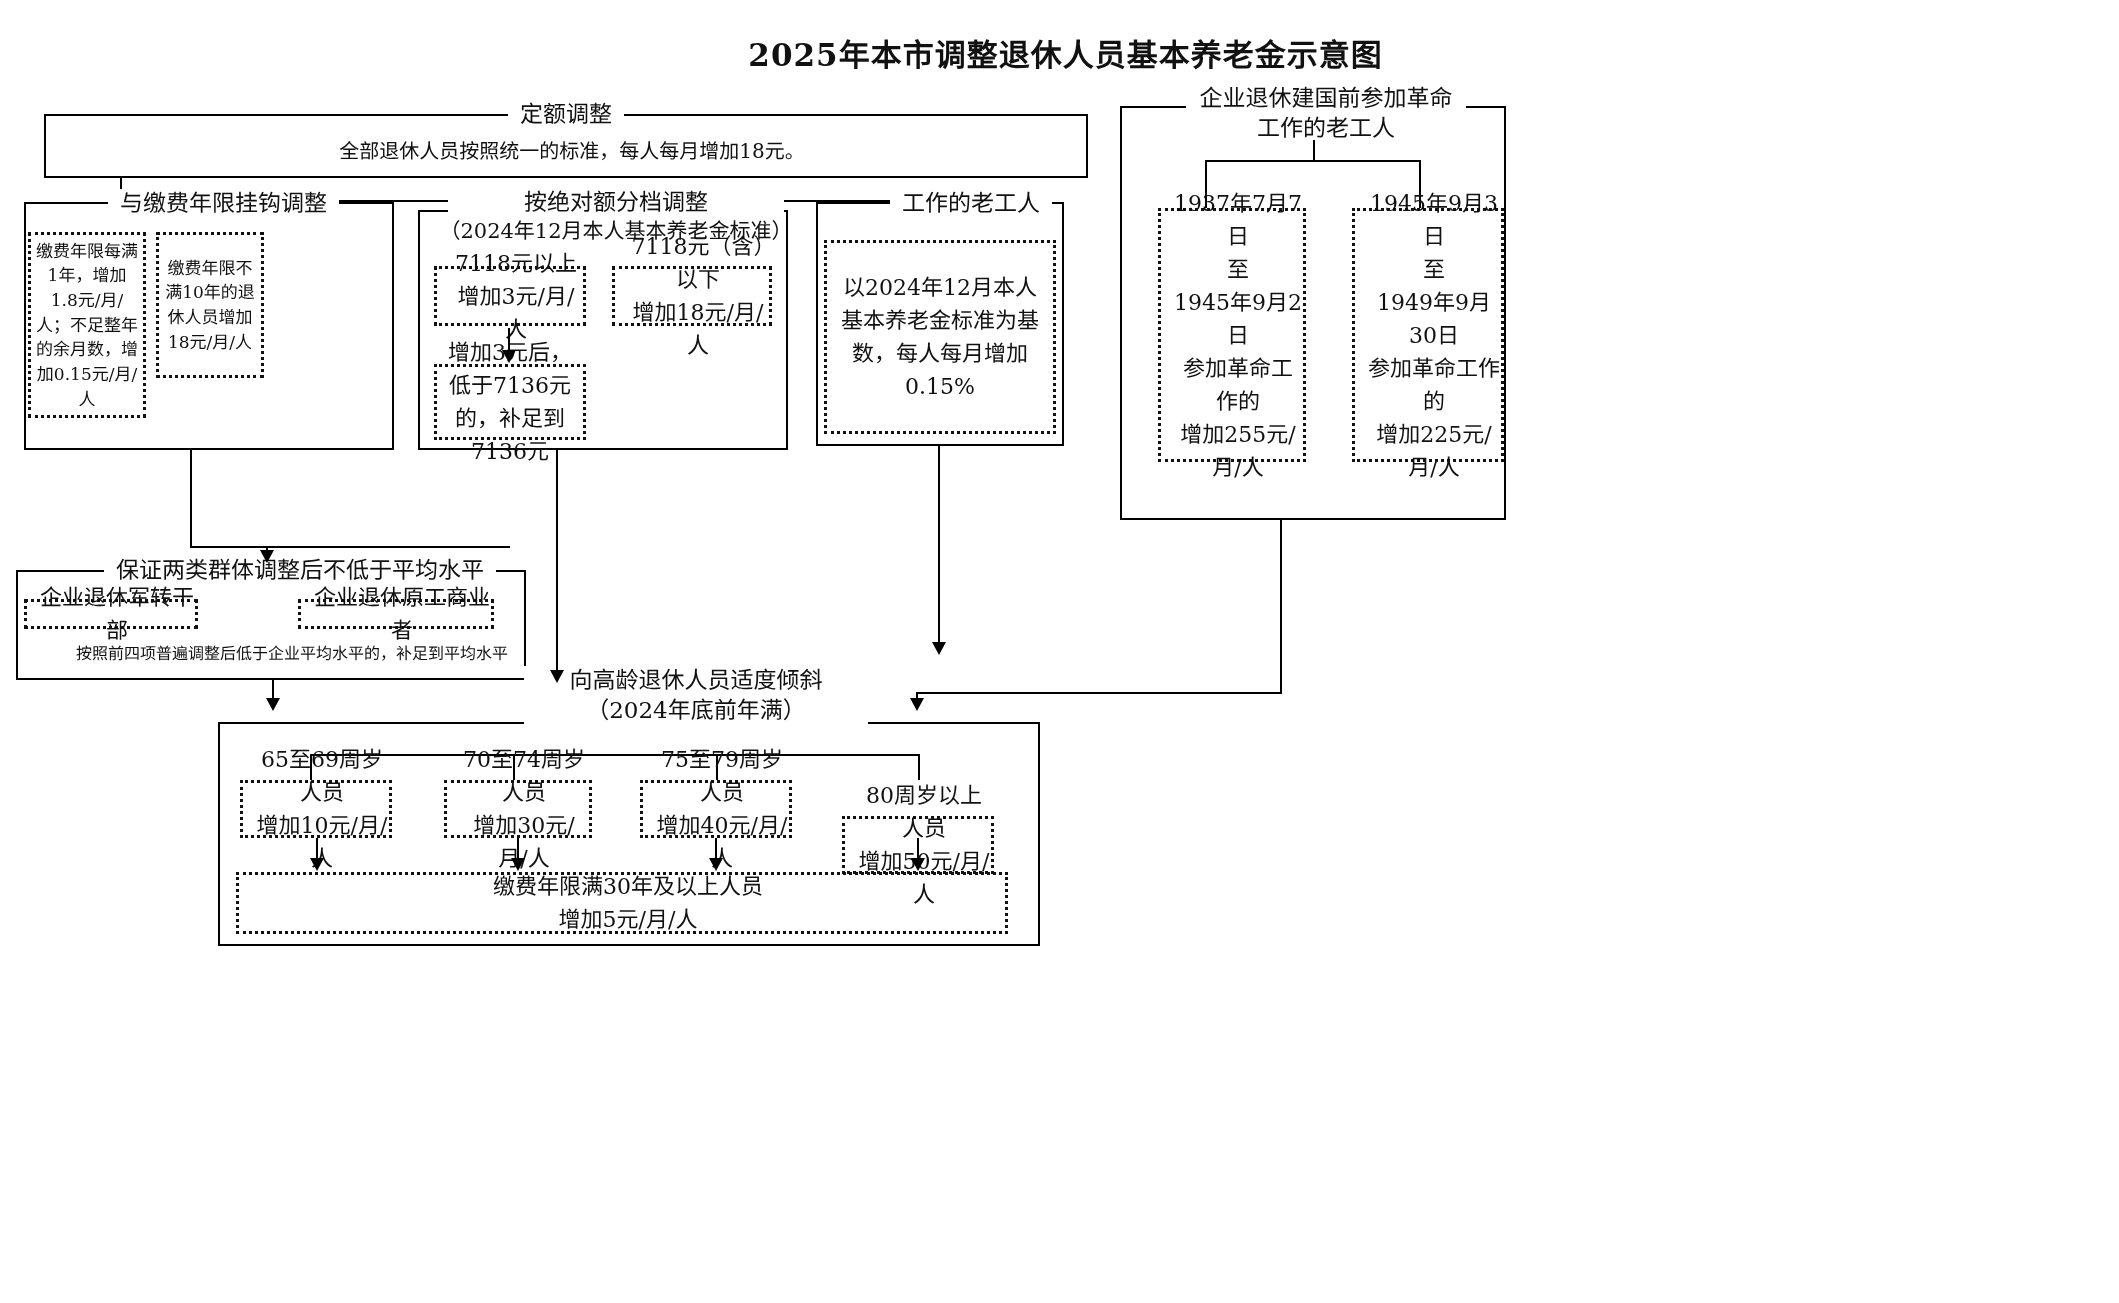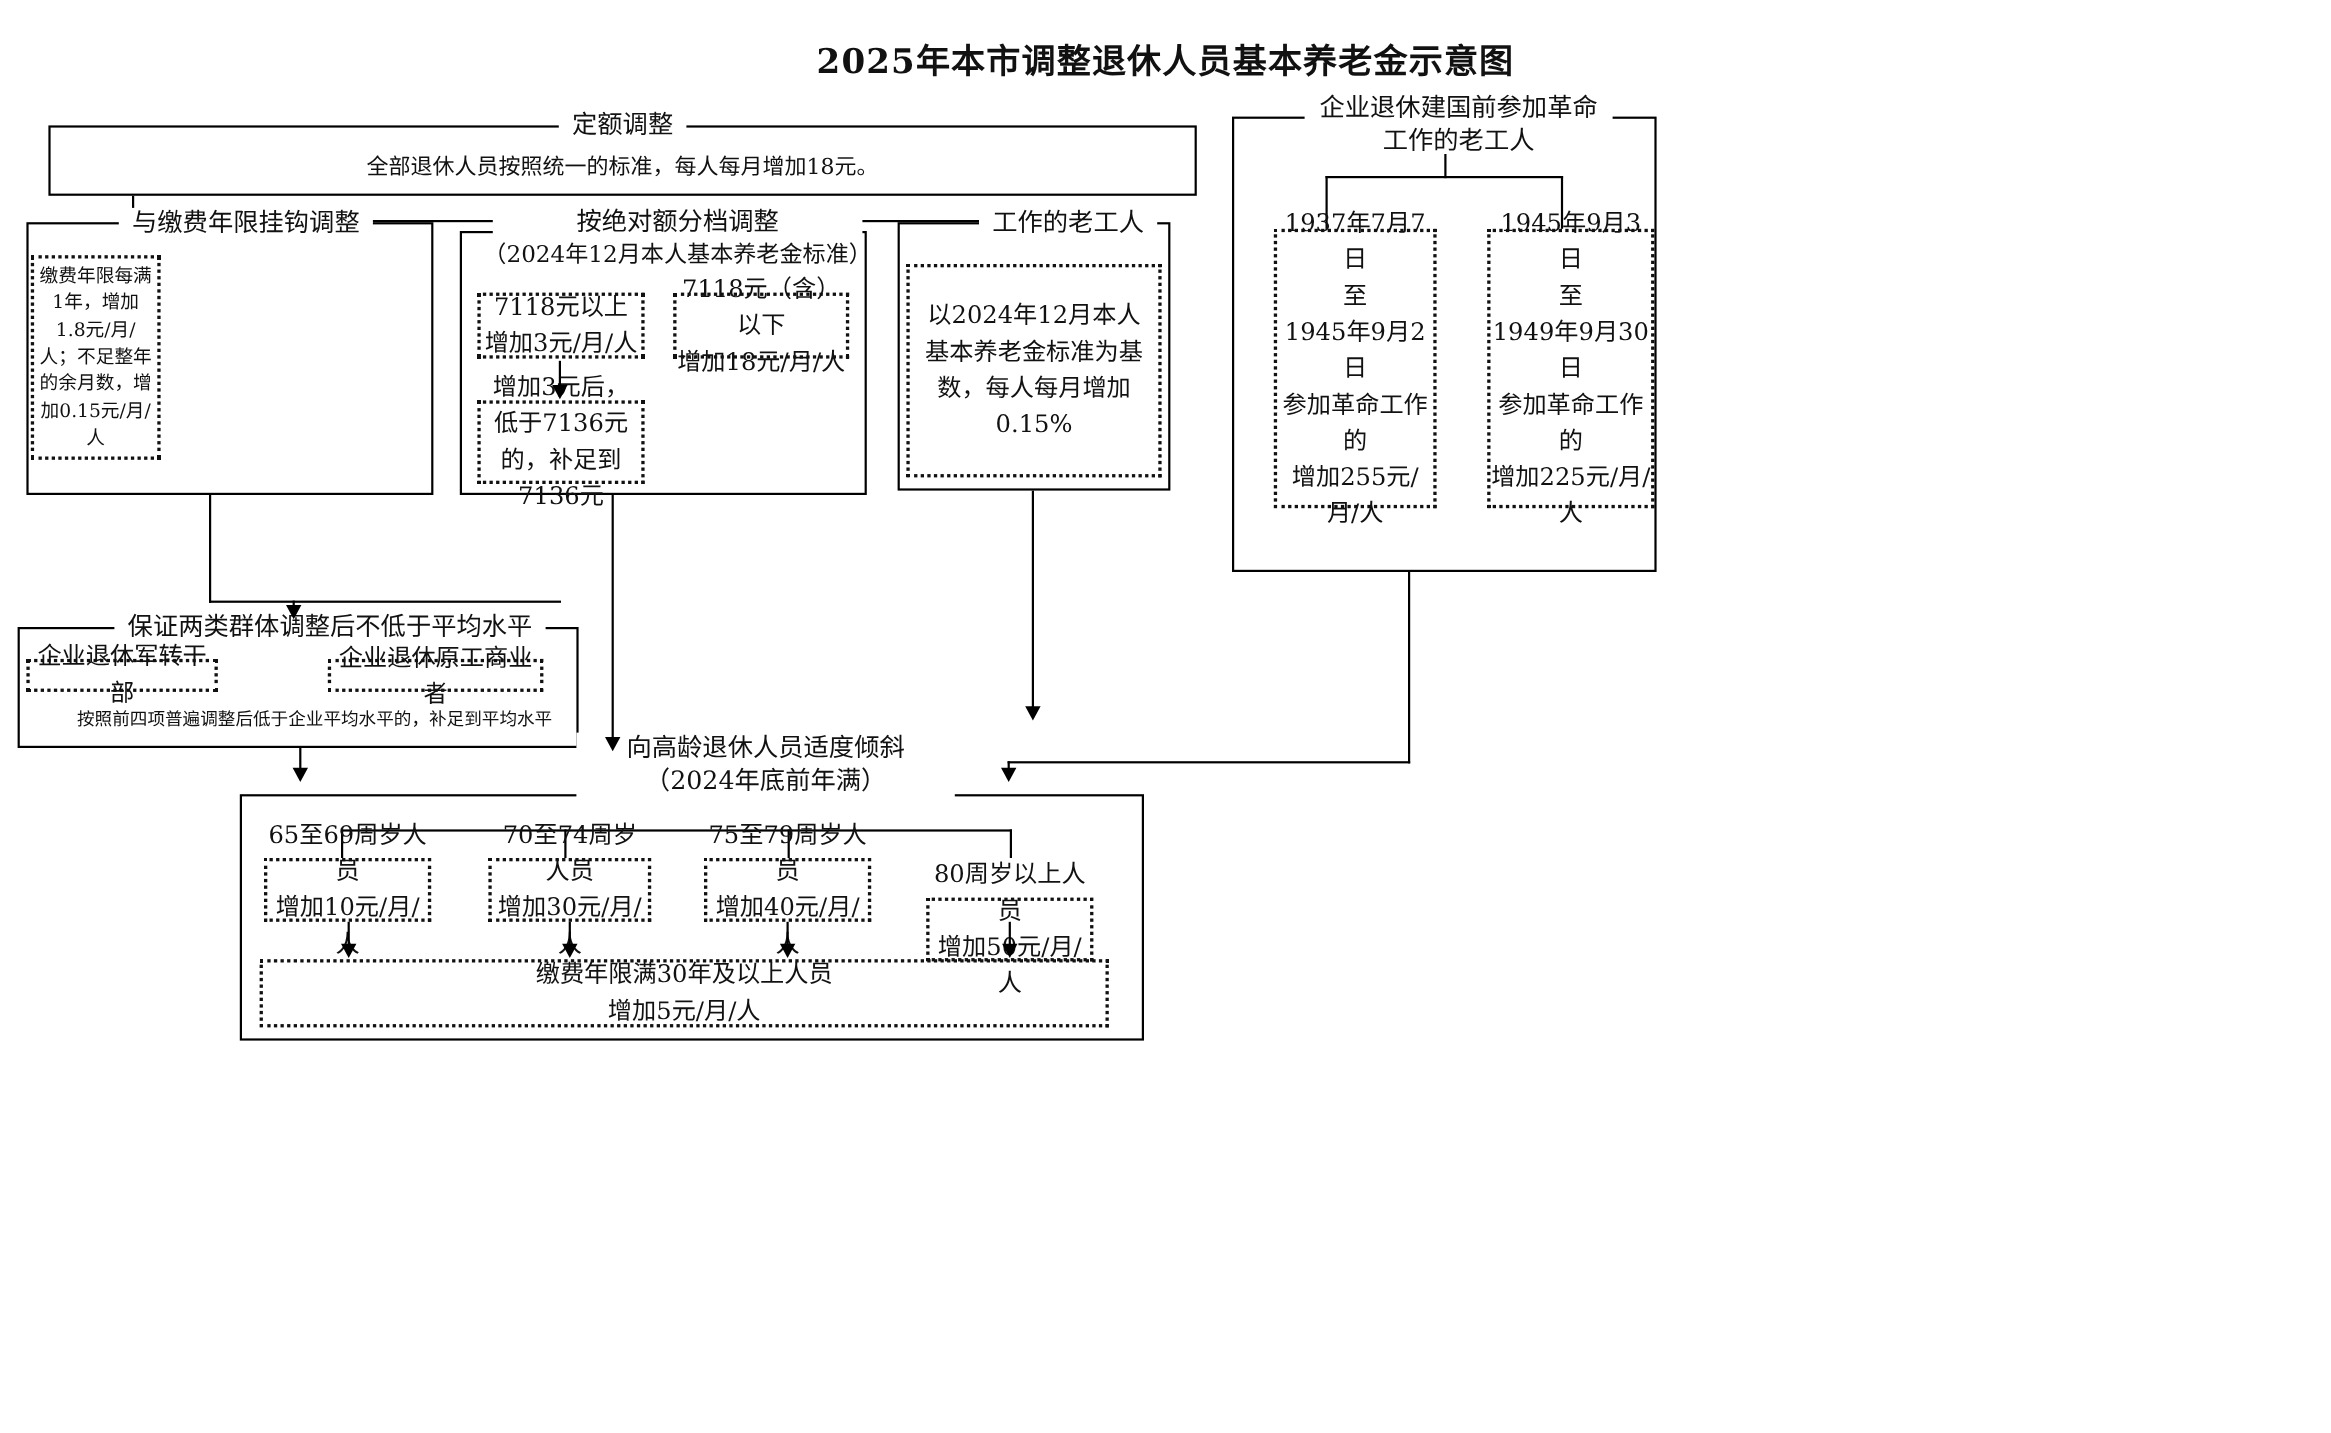--- a/index.html
+++ b/index.html
@@ -24,20 +24,21 @@
   }
   .dotbox{
     border:3px dotted #111;
     background:transparent;
   }
   .ctr{
     display:flex;
     align-items:center;
     justify-content:center;
     text-align:center;
+    padding-left:12px;
   }
   .legend{
     position:absolute;
     background:#fff;
     padding:0 12px;
     white-space:nowrap;
     text-align:center;
     line-height:1.25;
   }
   .legend.two{line-height:1.3;}
@@ -84,20 +85,21 @@
   <div class="arrow-down" style="left:194px;top:190px;"></div>
   <div class="vline" style="left:556px;top:200px;height:4px;"></div>
   <div class="arrow-down" style="left:550px;top:190px;"></div>
   <div class="vline" style="left:938px;top:200px;height:4px;"></div>
   <div class="arrow-down" style="left:932px;top:190px;"></div>
 
   <div class="abs solidbox" style="left:24px;top:202px;width:370px;height:248px;"></div>
   <div class="legend h-legend" style="left:108px;top:189px;">与缴费年限挂钩调整</div>
 
   <div class="abs dotbox ctr body-xs" style="left:28px;top:232px;width:118px;height:186px;padding:6px 4px;white-space:pre-line;">缴费年限每满1年，增加1.8元/月/人；不足整年的余月数，增加0.15元/月/人</div>
+  <div class="abs dotbox ctr body-xs" style="left:156px;top:232px;width:108px;height:146px;padding:6px 4px;white-space:pre-line;">缴费年限不满10年的退休人员增加18元/月/人</div>
 
   <div class="abs solidbox" style="left:418px;top:210px;width:370px;height:240px;"></div>
   <div class="legend h-legend two ctr" style="left:448px;top:188px;width:312px;flex-direction:column;">
     <span>按绝对额分档调整</span>
     <span class="h-legend-sm">（2024年12月本人基本养老金标准）</span>
   </div>
 
   <div class="abs dotbox ctr body-sm" style="left:434px;top:266px;width:152px;height:60px;white-space:pre-line;">7118元以上
 增加3元/月/人</div>
   <div class="abs dotbox ctr body-sm" style="left:612px;top:266px;width:160px;height:60px;white-space:pre-line;">7118元（含）以下

